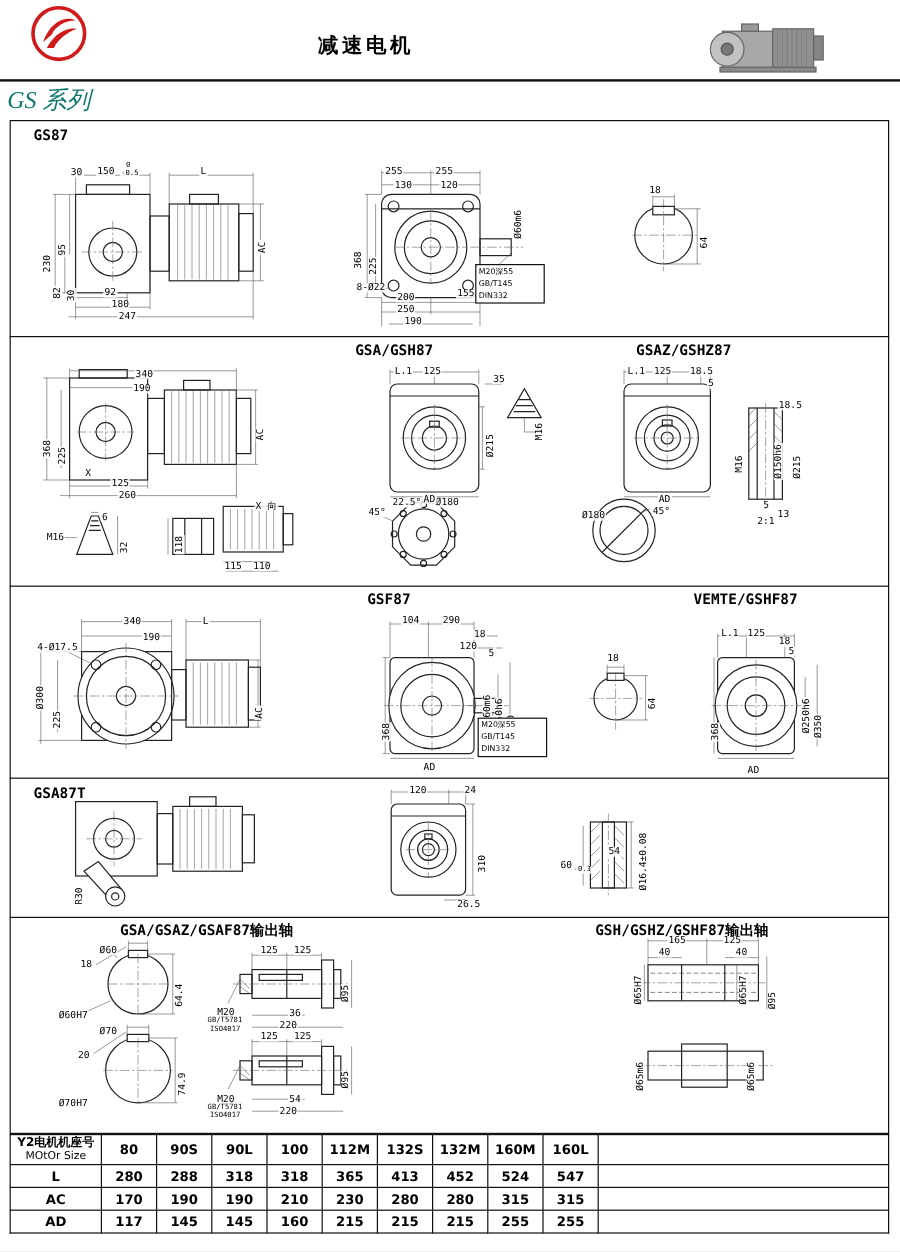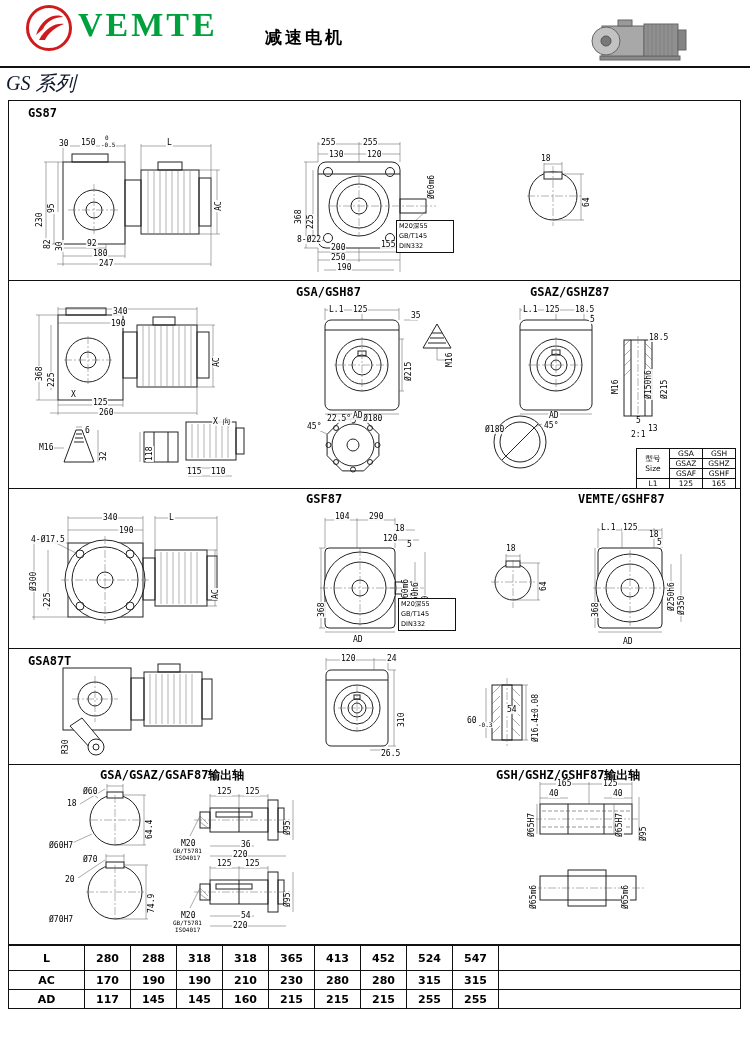--- a/index.html
+++ b/index.html
@@ -1,20 +1,20 @@
 <!DOCTYPE html>
 <html><head>
 <meta charset="utf-8">
 <style>
   html,body{margin:0;padding:0;background:#e9e9e9}
   .sheet{position:relative;width:750px;height:1043px;background:#fff;overflow:hidden;font-family:"DejaVu Sans",sans-serif}
   .logo{position:absolute;left:26px;top:5px;width:46px;height:46px;border:3px solid #cf1b1b;border-radius:50%;box-sizing:border-box;display:flex;align-items:center;justify-content:center;background:#fff;z-index:6}
   .brand{position:absolute;left:78px;top:6px;font:bold 34px "Liberation Serif",serif;color:#00a03c;letter-spacing:3px;z-index:6}
   .doc-title{position:absolute;left:245px;top:26px;width:120px;text-align:center;font:bold 17px "DejaVu Sans",sans-serif;letter-spacing:3px;color:#000;z-index:6}
-  .series{position:absolute;left:6px;top:70px;font:italic 20px "Liberation Serif",serif;color:#0f172a;z-index:6}
+  .series{position:absolute;left:6px;top:70px;font:italic 20px "Liberation Serif",serif;color:#0f766e;z-index:6}
   .hrule{position:absolute;left:0;top:66px;width:750px;height:2px;background:#111;z-index:5}
   .mainbox{position:absolute;left:8px;top:100px;width:733px;height:845px;border:1px solid #111;box-sizing:border-box;z-index:1}
   .hline{position:absolute;left:8px;width:733px;border-top:1px solid #111;z-index:2}
   .panel-svg{position:absolute;z-index:3}
   .hdr-svg{position:absolute;z-index:6}
   .pt{position:absolute;font:bold 12px "DejaVu Sans Mono","DejaVu Sans",monospace;color:#000;z-index:5;white-space:nowrap}
   .dl{position:absolute;font:8px "DejaVu Sans Mono","DejaVu Sans",monospace;line-height:1;white-space:nowrap;color:#000;background:rgba(255,255,255,.85);padding:0 1px;z-index:5}
   .rot{transform:rotate(-90deg);transform-origin:0 0}
   .tiny{font-size:6px}
   .notebox{position:absolute;width:52px;border:1px solid #111;background:#fff;font:6.5px "DejaVu Sans",sans-serif;line-height:1.5;padding:1px 2px;z-index:5}
@@ -30,21 +30,20 @@
 <body>
 
 <div class="sheet">
 
   <div class="logo">
     <svg width="34" height="34" viewBox="0 0 34 34">
       <path d="M4,24 C10,6 24,2 31,6 C22,6 14,11 11,18 Z" fill="#cf1b1b"></path>
       <path d="M7,29 C14,16 24,12 32,13 C24,16 16,22 13,29 Z" fill="#cf1b1b"></path>
     </svg>
   </div>
-  <div class="brand">VEMTE</div>
   <div class="doc-title">减速电机</div>
   <svg class="hdr-svg" style="left:588px;top:10px" width="115" height="52">
     <rect x="12" y="46" width="80" height="4" fill="#8a8a8a" stroke="#666"></rect>
     <rect x="14" y="16" width="42" height="30" fill="#a8a8a8" stroke="#666"></rect>
     <rect x="30" y="10" width="14" height="6" fill="#999" stroke="#666"></rect>
     <circle cx="18" cy="31" r="14" fill="#c2c2c2" stroke="#666"></circle>
     <circle cx="18" cy="31" r="5" fill="#787878" stroke="#555"></circle>
     <rect x="56" y="14" width="34" height="32" fill="#909090" stroke="#666"></rect>
     <path d="M60,14 V46 M64,14 V46 M68,14 V46 M72,14 V46 M76,14 V46 M80,14 V46 M84,14 V46" stroke="#777" stroke-width=".6"></path>
     <rect x="90" y="20" width="8" height="20" fill="#848484" stroke="#666"></rect>
@@ -226,42 +225,20 @@
   <span class="dl" style="left:574px;top:306px">18.5</span>
   <span class="dl" style="left:589px;top:316px">5</span>
   <span class="dl" style="left:548px;top:412px">AD</span>
   <span class="dl" style="left:648px;top:334px">18.5</span>
   <span class="dl rot" style="left:612px;top:395px">M16</span>
   <span class="dl rot" style="left:645px;top:400px">Ø150h6</span>
   <span class="dl rot" style="left:661px;top:400px">Ø215</span>
   <span class="dl" style="left:635px;top:417px">5</span>
   <span class="dl" style="left:647px;top:425px">13</span>
   <span class="dl" style="left:630px;top:431px">2:1</span>
-  <table class="stable">
-    <tbody>
-        <tr>
-      <td rowspan="3"><span>型号</span><br><span>Size</span></td>
-      <td>GSA</td>
-      <td>GSH</td>
-    </tr>
-    <tr>
-      <td>GSAZ</td>
-      <td>GSHZ</td>
-    </tr>
-    <tr>
-      <td>GSAF</td>
-      <td>GSHF</td>
-    </tr>
-    <tr>
-      <td>L1</td>
-      <td>125</td>
-      <td>165</td>
-    </tr>
-  </tbody>
-    </table>
 
   <div class="pt" style="left:306px;top:492px">GSF87</div>
   <div class="pt" style="left:578px;top:492px">VEMTE/GSHF87</div>
   <svg class="panel-svg" style="left:8px;top:488px" width="734" height="160">
     <g stroke="#222" fill="none" stroke-width="1">
       <rect x="60" y="55" width="75" height="74"></rect>
       <circle cx="97" cy="92" r="40" fill="#fff"></circle>
         <circle cx="97" cy="92" r="33"></circle>
         <circle cx="97" cy="92" r="8"></circle>
       <circle cx="122" cy="66" r="4"></circle>
@@ -456,20 +433,36 @@
         <col style="width:46px">
         <col style="width:46px">
         <col style="width:46px">
         <col style="width:46px">
         <col style="width:46px">
         <col style="width:46px">
         <col style="width:46px">
         <col>
     </colgroup>
     <tbody>
+        <tr>
+      <td>
+        <div class="hcn">Y2电机机座号</div>
+        <div class="hen">MOtOr Size</div>
+      </td>
+      <td>80</td>
+      <td>90S</td>
+      <td>90L</td>
+      <td>100</td>
+      <td>112M</td>
+      <td>132S</td>
+      <td>132M</td>
+      <td>160M</td>
+      <td>160L</td>
+      <td></td>
+    </tr>
     <tr>
       <td>L</td>
       <td>280</td>
       <td>288</td>
       <td>318</td>
       <td>318</td>
       <td>365</td>
       <td>413</td>
       <td>452</td>
       <td>524</td>

